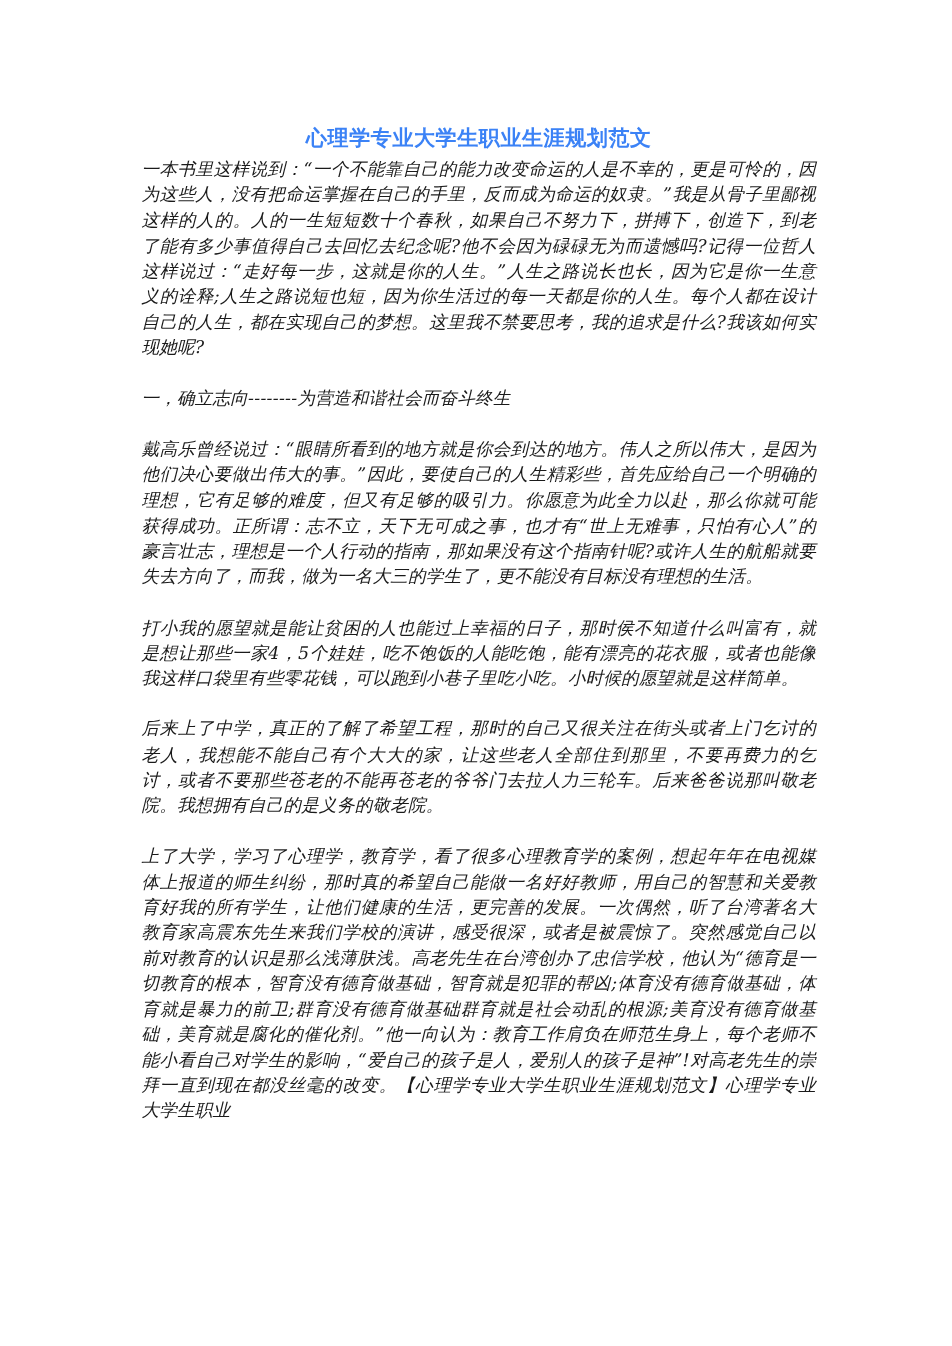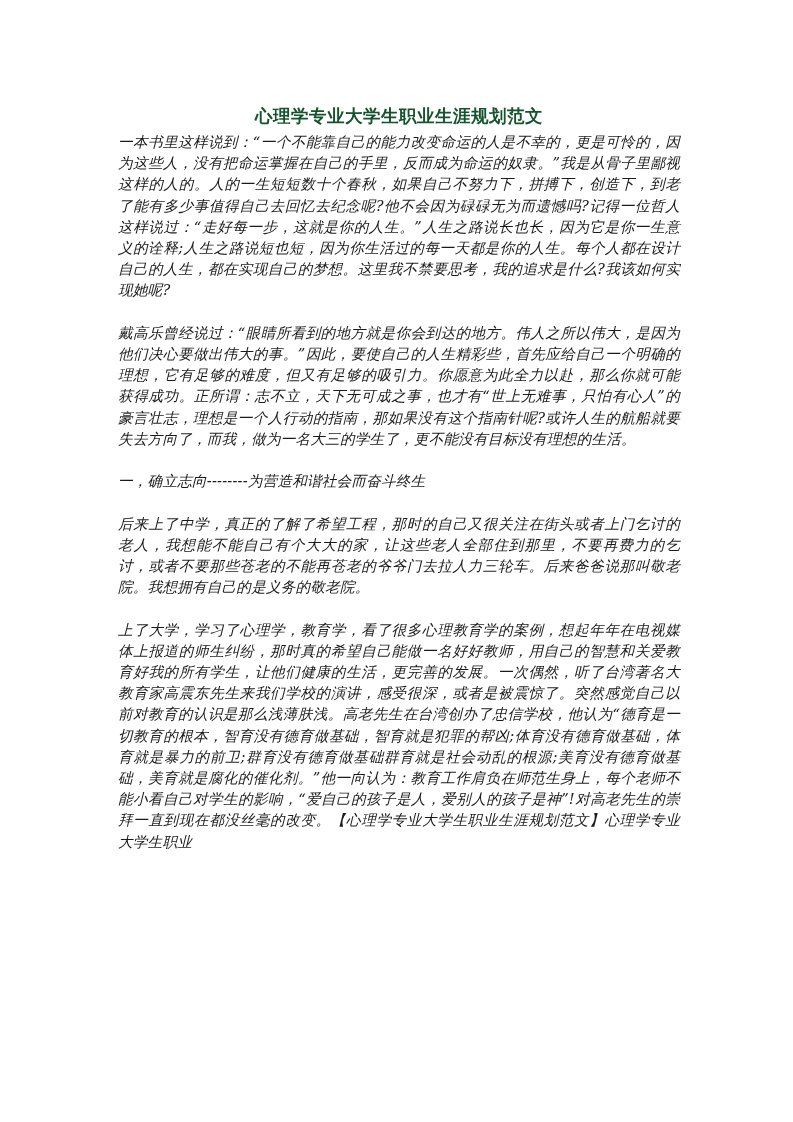--- a/index.html
+++ b/index.html
@@ -22,21 +22,21 @@
     width: 562px;
   }
   .title {
     text-align: center;
     font-family: "DejaVu Sans", "Liberation Sans", sans-serif;
     font-weight: bold;
     font-size: 17.5px;
     line-height: 24px;
     margin: 0 0 3px 0;
     letter-spacing: 0.5px;
-    color: #14532d;
+    color: #3b82f6;
   }
   .para {
     font-size: 14.6px;
     line-height: 21.2px;
     margin: 0 0 21.2px 0;
     text-align: justify;
     text-align-last: left;
     letter-spacing: 0.2px;
     color: #1a1a1a;
     font-style: italic;
@@ -44,17 +44,18 @@
   .para.heading {
     margin-bottom: 21.2px;
   }
 </style>
 </head>
 <body>
 
 <div class="page">
   <div class="title">心理学专业大学生职业生涯规划范文</div>
   <p class="para">一本书里这样说到：“一个不能靠自己的能力改变命运的人是不幸的，更是可怜的，因为这些人，没有把命运掌握在自己的手里，反而成为命运的奴隶。”我是从骨子里鄙视这样的人的。人的一生短短数十个春秋，如果自己不努力下，拼搏下，创造下，到老了能有多少事值得自己去回忆去纪念呢?他不会因为碌碌无为而遗憾吗?记得一位哲人这样说过：“走好每一步，这就是你的人生。”人生之路说长也长，因为它是你一生意义的诠释;人生之路说短也短，因为你生活过的每一天都是你的人生。每个人都在设计自己的人生，都在实现自己的梦想。这里我不禁要思考，我的追求是什么?我该如何实现她呢?</p>
+  <p class="para heading">一，确立志向--------为营造和谐社会而奋斗终生</p>
   <p class="para">戴高乐曾经说过：“眼睛所看到的地方就是你会到达的地方。伟人之所以伟大，是因为他们决心要做出伟大的事。”因此，要使自己的人生精彩些，首先应给自己一个明确的理想，它有足够的难度，但又有足够的吸引力。你愿意为此全力以赴，那么你就可能获得成功。正所谓：志不立，天下无可成之事，也才有“世上无难事，只怕有心人”的豪言壮志，理想是一个人行动的指南，那如果没有这个指南针呢?或许人生的航船就要失去方向了，而我，做为一名大三的学生了，更不能没有目标没有理想的生活。</p>
-  <p class="para heading">一，确立志向--------为营造和谐社会而奋斗终生</p>
+  <p class="para">打小我的愿望就是能让贫困的人也能过上幸福的日子，那时侯不知道什么叫富有，就是想让那些一家4，5个娃娃，吃不饱饭的人能吃饱，能有漂亮的花衣服，或者也能像我这样口袋里有些零花钱，可以跑到小巷子里吃小吃。小时候的愿望就是这样简单。</p>
   <p class="para">后来上了中学，真正的了解了希望工程，那时的自己又很关注在街头或者上门乞讨的老人，我想能不能自己有个大大的家，让这些老人全部住到那里，不要再费力的乞讨，或者不要那些苍老的不能再苍老的爷爷门去拉人力三轮车。后来爸爸说那叫敬老院。我想拥有自己的是义务的敬老院。</p>
   <p class="para">上了大学，学习了心理学，教育学，看了很多心理教育学的案例，想起年年在电视媒体上报道的师生纠纷，那时真的希望自己能做一名好好教师，用自己的智慧和关爱教育好我的所有学生，让他们健康的生活，更完善的发展。一次偶然，听了台湾著名大教育家高震东先生来我们学校的演讲，感受很深，或者是被震惊了。突然感觉自己以前对教育的认识是那么浅薄肤浅。高老先生在台湾创办了忠信学校，他认为“德育是一切教育的根本，智育没有德育做基础，智育就是犯罪的帮凶;体育没有德育做基础，体育就是暴力的前卫;群育没有德育做基础群育就是社会动乱的根源;美育没有德育做基础，美育就是腐化的催化剂。”他一向认为：教育工作肩负在师范生身上，每个老师不能小看自己对学生的影响，“爱自己的孩子是人，爱别人的孩子是神”!对高老先生的崇拜一直到现在都没丝毫的改变。【心理学专业大学生职业生涯规划范文】心理学专业大学生职业</p>
 </div>
 
 </body></html>

